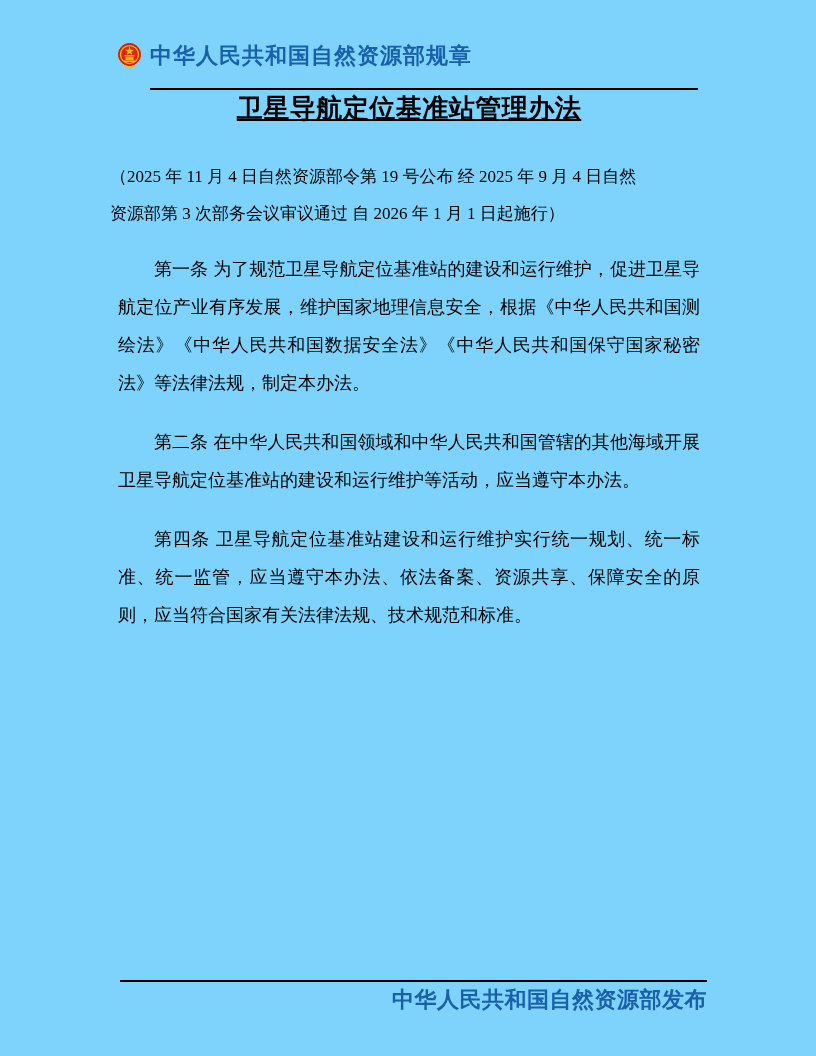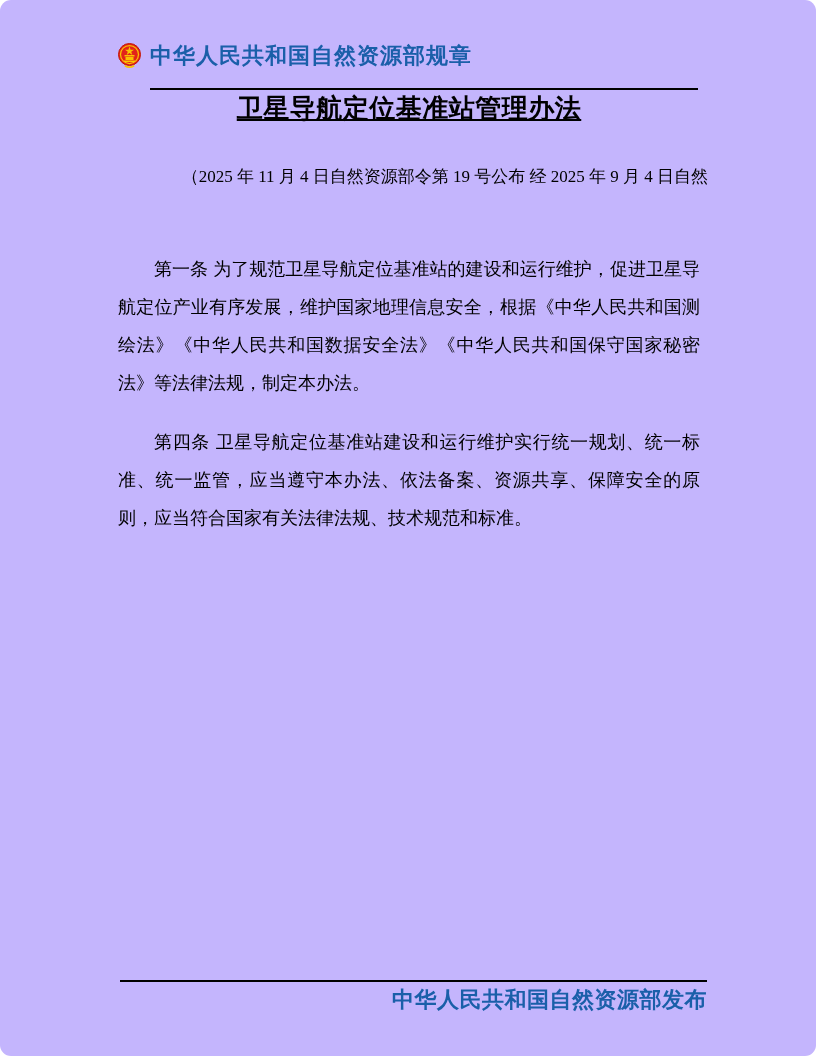--- a/index.html
+++ b/index.html
@@ -2,24 +2,23 @@
 <html><head>
 <meta charset="utf-8">
 <style>
   * { margin: 0; padding: 0; box-sizing: border-box; }
   html, body { background: #ffffff; }
   .page {
     position: relative;
     width: 816px;
     height: 1056px;
     margin: 0 auto;
-    background: #c4b5fd;
+    background: #7dd3fc;
     overflow: hidden;
     font-family: "Liberation Serif", serif;
-    border-radius: 11px;
   }
   
   .header-row {
     position: absolute;
     left: 118px;
     top: 42px;
     width: 582px;
     height: 28px;
     display: flex;
     align-items: center;
@@ -59,21 +58,21 @@
     letter-spacing: 0.5px;
     line-height: 34px;
     text-decoration: underline;
   }
   
   .date-note {
     position: absolute;
     left: 110px;
     top: 158px;
     width: 598px;
-    text-align: right;
+    text-align: left;
     font-size: 17px;
     color: #000000;
     line-height: 37px;
     font-family: "Liberation Serif", serif;
   }
   
   .body-text {
     position: absolute;
     left: 118px;
     top: 250px;
@@ -124,24 +123,26 @@
       <path d="M14 44 Q23 49 32 44 L33 47 Q23 53 13 47 Z" fill="#f9c301"></path>
     </svg>
     <span class="org-title">中华人民共和国自然资源部规章</span>
   </div>
   <div class="header-rule"></div>
 
   <div class="doc-title">卫星导航定位基准站管理办法</div>
 
   <div class="date-note">
     <div>（2025 年 11 月 4 日自然资源部令第 19 号公布 经 2025 年 9 月 4 日自然</div>
+    <div>资源部第 3 次部务会议审议通过 自 2026 年 1 月 1 日起施行）</div>
   </div>
 
   <div class="body-text">
     <p class="article"><span>第一条</span> <span>为了规范卫星导航定位基准站的建设和运行维护，促进卫星导航定位产业有序发展，维护国家地理信息安全，根据《中华人民共和国测绘法》《中华人民共和国数据安全法》《中华人民共和国保守国家秘密法》等法律法规，制定本办法。</span></p>
+    <p class="article"><span>第二条</span> <span>在中华人民共和国领域和中华人民共和国管辖的其他海域开展卫星导航定位基准站的建设和运行维护等活动，应当遵守本办法。</span></p>
     <p class="article"><span>第四条</span> <span>卫星导航定位基准站建设和运行维护实行统一规划、统一标准、统一监管，应当遵守本办法、依法备案、资源共享、保障安全的原则，应当符合国家有关法律法规、技术规范和标准。</span></p>
   </div>
 
   <div class="footer">
     <div class="publisher">中华人民共和国自然资源部发布</div>
   </div>
 
 </div>
 
 </body></html>

